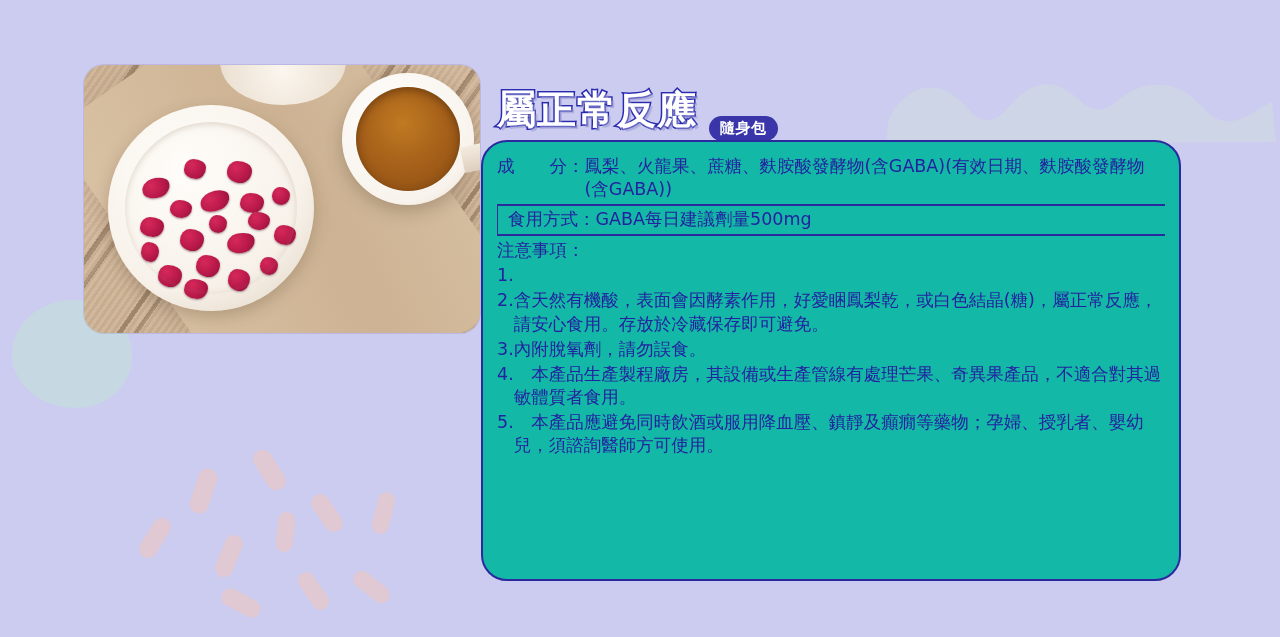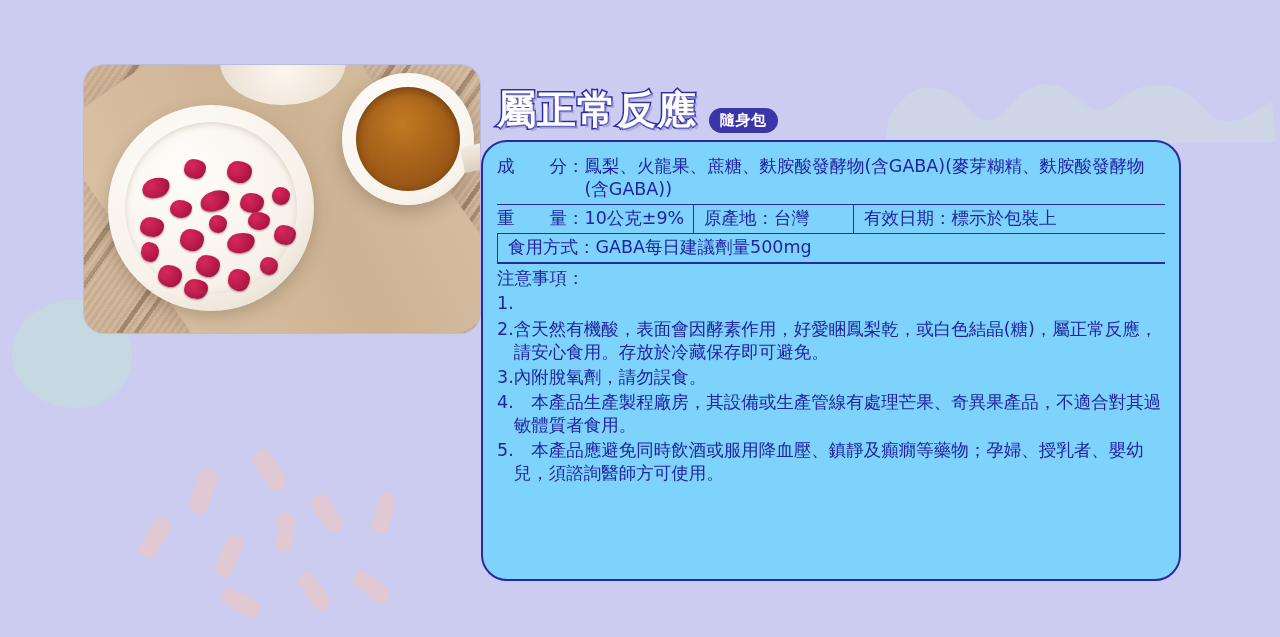--- a/index.html
+++ b/index.html
@@ -153,29 +153,29 @@
     background: #3a35a8;
     color: #ffffff;
     font-size: 15px;
     font-weight: bold;
     letter-spacing: .5px;
     padding: 4px 11px 5px;
     border-radius: 13px;
     line-height: 1.1;
     white-space: nowrap;
     position: relative;
-    top: 11px;
+    top: 19px;
   }
 
   
   .card {
     position: absolute;
     left: 481px; top: 140px;
     width: 700px; height: 441px;
-    background: #7dd3fc;
+    background: #14b8a6;
     border: 2px solid #2a2a9e;
     border-radius: 26px;
     box-sizing: border-box;
   }
   .card-inner {
     padding: 13px 14px 10px 14px;
     color: #2222a0;
     font-size: 17.5px;
     line-height: 1.32;
   }
@@ -279,35 +279,24 @@
   <div class="title-row">
     <div class="title-text">屬正常反應</div>
     <div class="badge">隨身包</div>
   </div>
 
   <div class="card">
     <div class="card-inner">
 
       <div class="spec-ing">
         <span class="lbl-ing">成　　分：</span>
-        <span class="ing-val">鳳梨、火龍果、蔗糖、麩胺酸發酵物(含GABA)(麥芽糊精、麩胺酸發酵物(含GABA))</span>
+        <span class="ing-val">鳳梨、火龍果、蔗糖、麩胺酸發酵物(含GABA)(有效日期、麩胺酸發酵物(含GABA))</span>
       </div>
       <div class="hr"></div>
 
-      <div class="grid-row">
-        <div class="cell c-weight">
-          <span>重　　量：</span><span>10公克±9%</span>
-        </div>
-        <div class="cell c-origin divider">
-          <span>原產地：</span><span>台灣</span>
-        </div>
-        <div class="cell c-expiry divider">
-          <span>有效日期：</span><span>標示於包裝上</span>
-        </div>
-      </div>
       <div class="hr"></div>
 
       <div class="grid-row">
         <div class="cell c-limit divider">
           <span>食用方式：</span><span>GABA每日建議劑量500mg</span>
         </div>
       </div>
       <div class="hr"></div>
 
       <div class="hr"></div>

